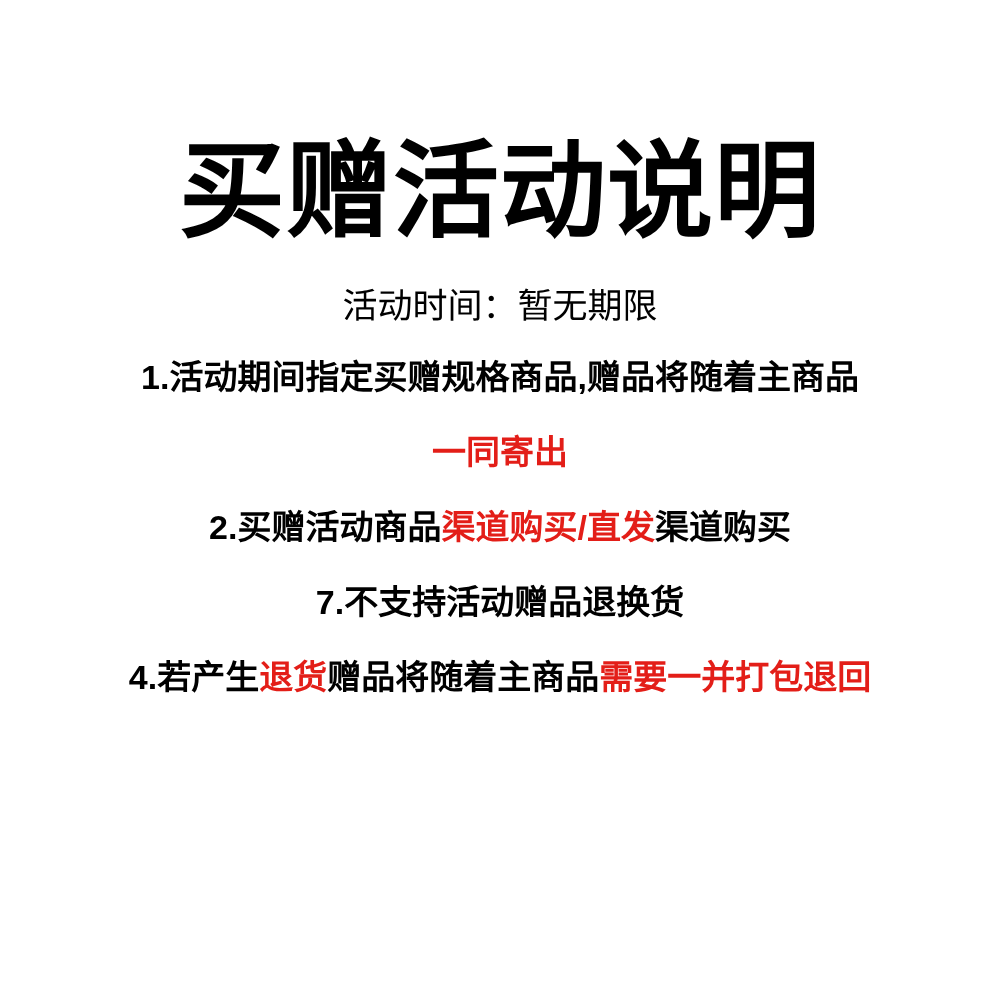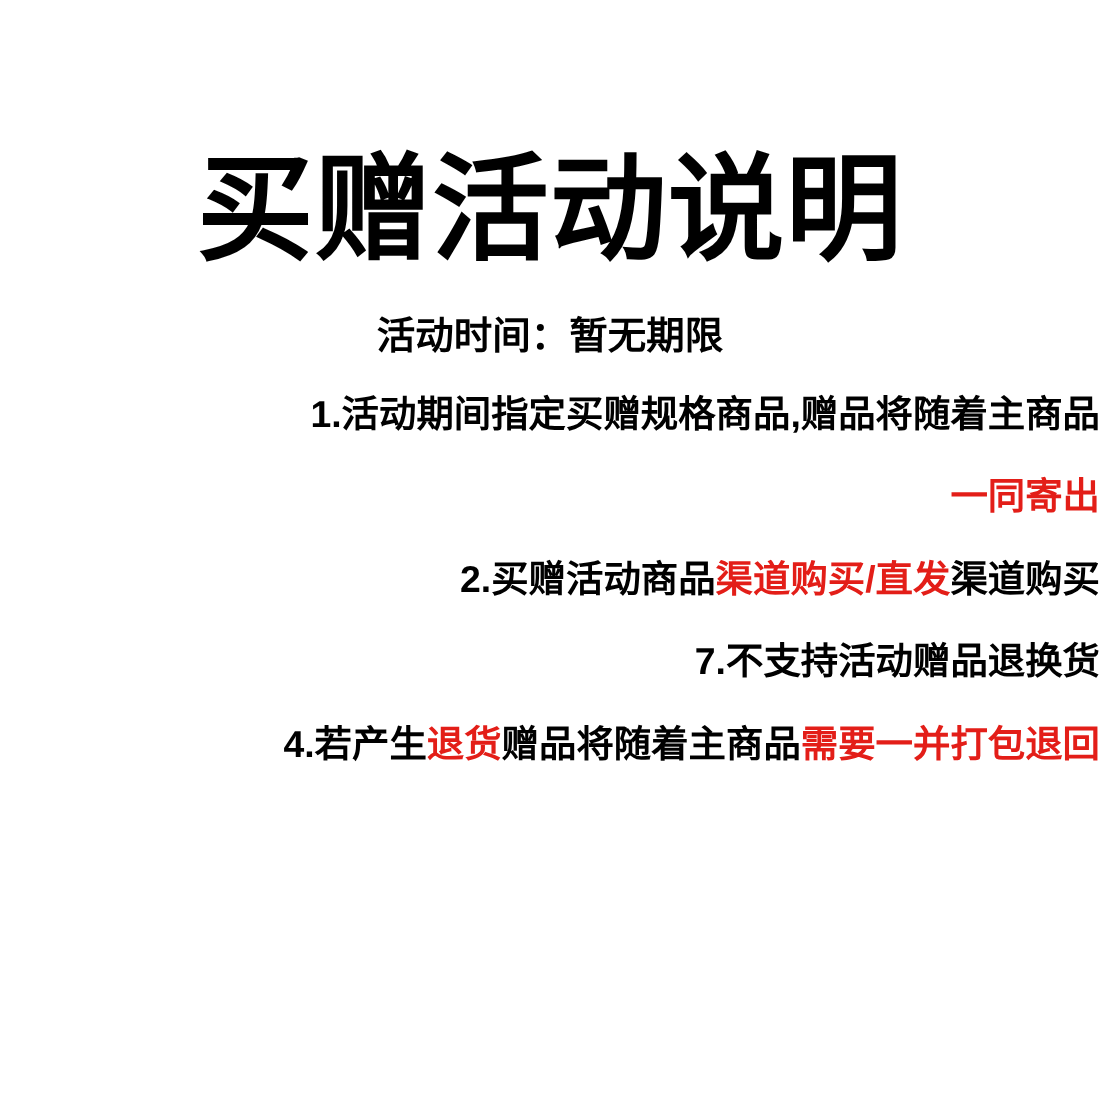--- a/index.html
+++ b/index.html
@@ -23,30 +23,30 @@
   .title {
     font-size: 106px;
     font-weight: 700;
     line-height: 1.0;
     letter-spacing: 1px;
     color: var(--ink);
   }
   .activity-time {
     margin-top: 44px;
     font-size: 35px;
-    font-weight: 700;
+    font-weight: 400;
     line-height: 1.0;
   }
   .section-heading {
     margin-top: 44px;
     font-size: 52px;
     font-weight: 700;
     line-height: 1.0;
   }
-  .rules { margin-top: 2px; text-align: right; }
+  .rules { margin-top: 2px; }
   .rule-line {
     margin-top: 41px;
     font-size: 34px;
     font-weight: 700;
     line-height: 1.0;
     white-space: nowrap;
   }
   .rules .rule:first-child .rule-line:first-child { margin-top: 37px; }
   .seg { color: var(--ink); }
   .seg.red { color: var(--accent); }

